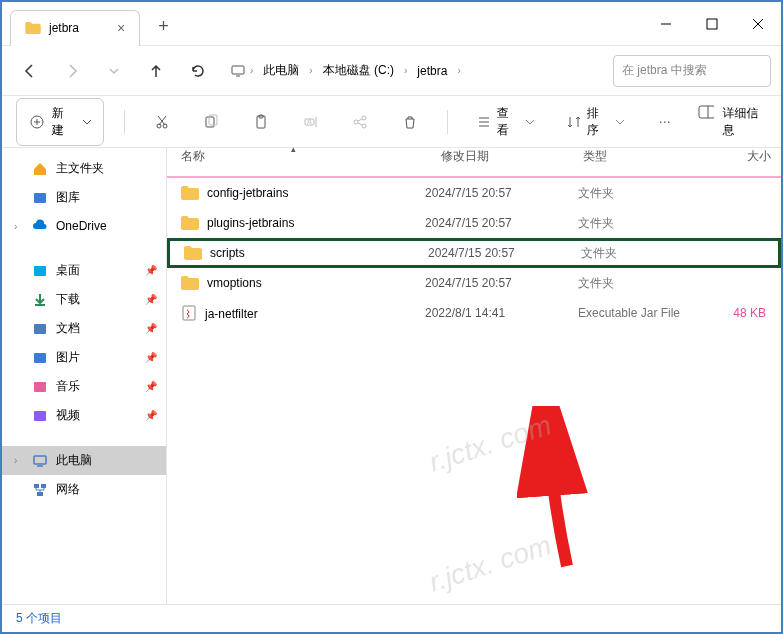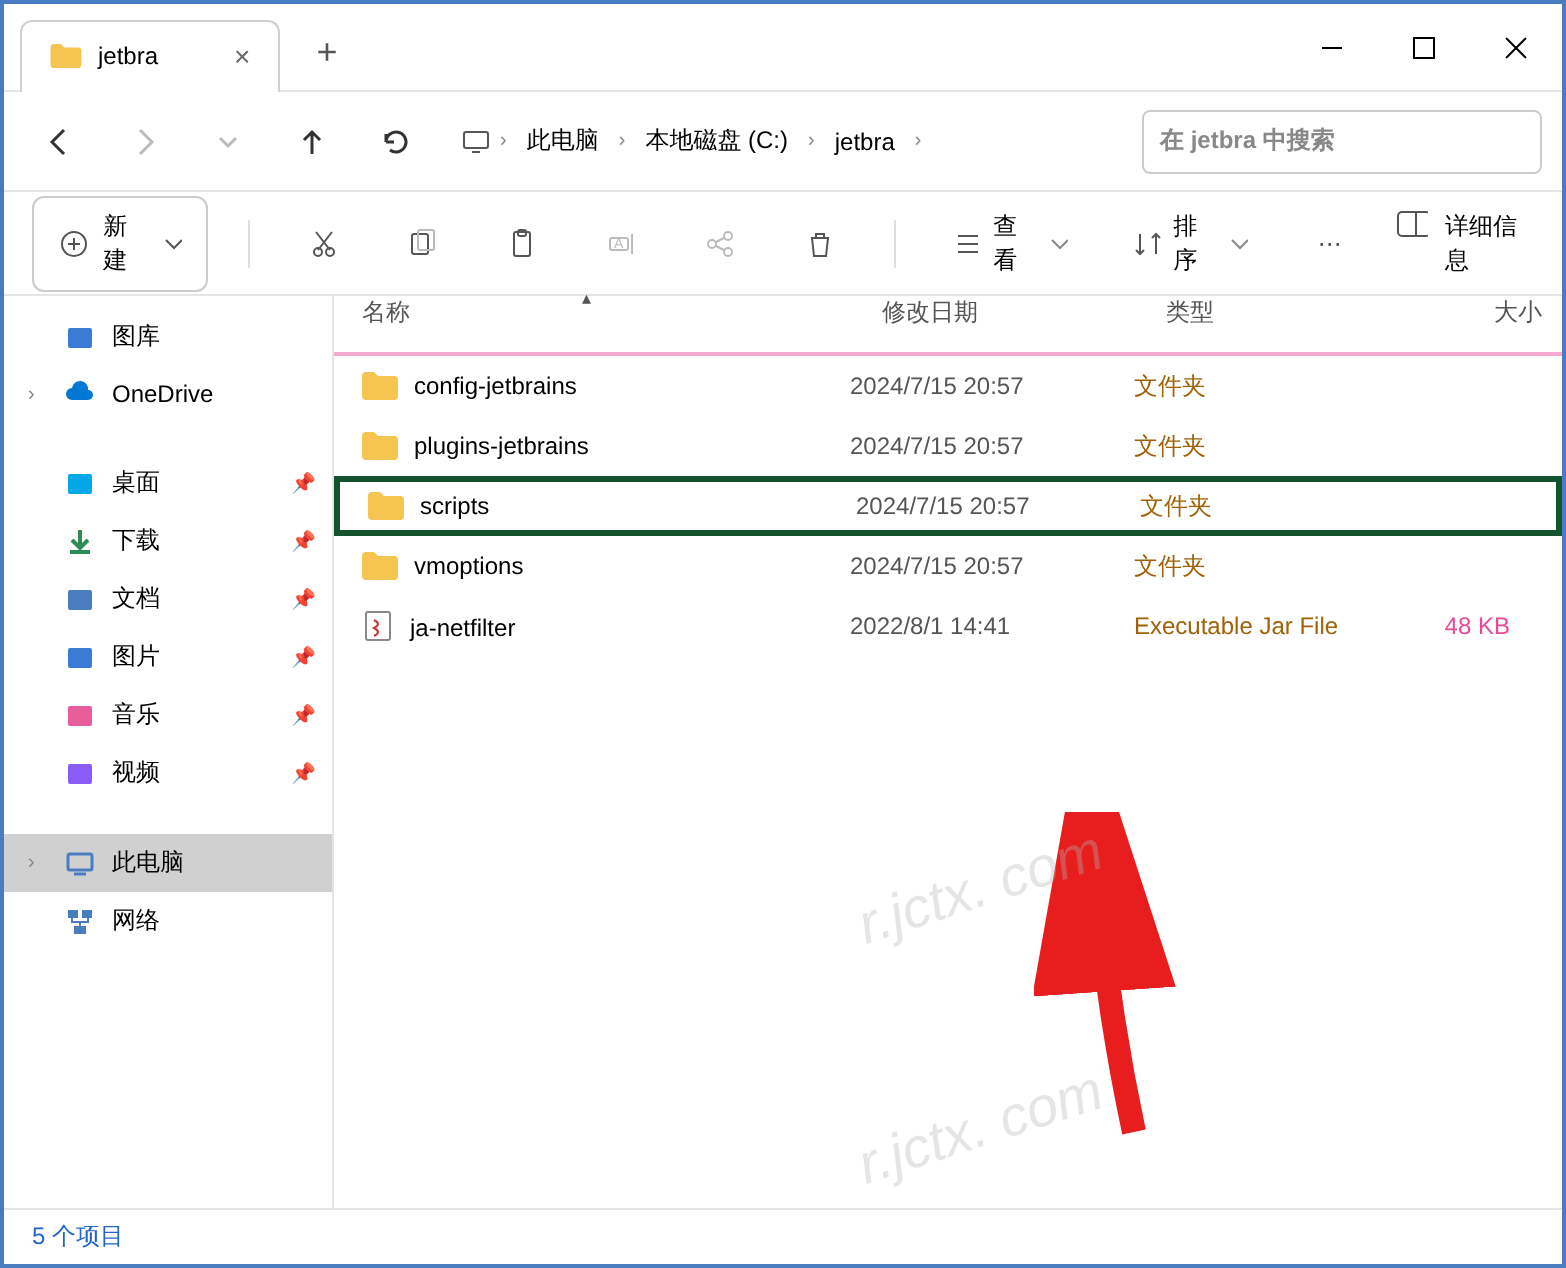--- a/index.html
+++ b/index.html
@@ -12,21 +12,21 @@
 .new-tab { margin-left: 18px; margin-top: 6px; color: #555; font-size: 18px; font-weight: 300; }
 .win-controls { margin-left: auto; display: flex; gap: 0; }
 .win-btn { width: 46px; height: 32px; display: flex; align-items: center; justify-content: center; color: #000; }
 
 .navbar { height: 50px; display: flex; align-items: center; padding: 0 10px; gap: 6px; border-bottom: 1px solid #e5e5e5; }
 .nav-btn { width: 36px; height: 36px; display: flex; align-items: center; justify-content: center; color: #555; border-radius: 4px; }
 .nav-btn.disabled { color: #bbb; }
 .breadcrumb { flex: 1; display: flex; align-items: center; gap: 4px; padding: 0 8px; height: 34px; }
 .crumb { padding: 4px 6px; color: #000; }
 .crumb-sep { color: #888; font-size: 10px; }
-.search-box { width: 200px; height: 32px; border: 1px solid #ccc; border-radius: 4px; padding: 0 8px; display: flex; align-items: center; color: #888; font-weight: bold; }
+.search-box { width: 158px; height: 32px; border: 1px solid #ccc; border-radius: 4px; padding: 0 8px; display: flex; align-items: center; color: #888; }
 
 .toolbar { height: 52px; display: flex; align-items: center; padding: 0 14px; gap: 16px; border-bottom: 1px solid #e5e5e5; }
 .new-btn { display: flex; align-items: center; gap: 8px; padding: 6px 12px; border: 1px solid #ccc; border-radius: 6px; }
 .tool-icon { width: 36px; height: 36px; display: flex; align-items: center; justify-content: center; color: #555; }
 .tool-sep { width: 1px; height: 24px; background: #ddd; margin: 0 4px; }
 .tool-text { display: flex; align-items: center; gap: 6px; padding: 6px 8px; }
 .details-btn { margin-left: auto; display: flex; gap: 8px; }
 
 .main { display: flex; height: calc(100% - 44px - 50px - 52px - 28px); }
 .sidebar { width: 165px; border-right: 1px solid #e5e5e5; padding-top: 6px; overflow-y: auto; }
@@ -43,21 +43,21 @@
 .col-date { width: 142px; margin-left: 16px; }
 .col-type { width: 128px; }
 .col-size { width: 60px; text-align: right; }
 .sort-ind { position: absolute; left: 110px; top: -4px; font-size: 9px; color: #555; }
 
 .files { flex: 1; overflow-y: auto; }
 .file-row { display: flex; align-items: center; height: 30px; padding-left: 14px; }
 .file-row.highlighted { border: 3px solid #14532d; border-radius: 0; }
 .file-name { width: 244px; display: flex; align-items: flex-end; gap: 8px; }
 .file-date { width: 142px; color: #555; }
-.file-type { width: 128px; color: #a16207; }
+.file-type { width: 128px; color: #737373; margin-left: 11px; }
 .file-size { width: 60px; text-align: right; color: #ec4899; }
 
 .statusbar { height: 28px; border-top: 1px solid #e5e5e5; display: flex; align-items: center; padding: 0 14px; color: #2266cc; }
 
 .folder-svg { width: 18px; height: 14px; }
 .icon-svg { width: 16px; height: 16px; }
 
 .arrow-annotation { position: absolute; left: 350px; top: 258px; pointer-events: none; }
 
 .watermark { position: absolute; color: rgba(180,180,180,0.35); font-size: 28px; font-style: italic; transform: rotate(-18deg); pointer-events: none; }
@@ -217,20 +217,26 @@
         <rect x="1" y="1" width="16" height="12" rx="2" fill="none" stroke="#555"></rect>
         <line x1="10" y1="1" x2="10" y2="13" stroke="#555"></line>
       </svg>
     <span>详细信息</span>
   </div>
 </div>
 
 <div class="main">
   <div class="sidebar" id="sidebar">
       <div class="side-group">
+        <div class="side-item">
+          <svg class="icon-svg" viewBox="0 0 16 16">
+            <path d="M2 8 L8 2 L14 8 L14 14 L2 14 Z" fill="#f5a623"></path>
+          </svg>
+          <span>主文件夹</span>
+        </div>
         <div class="side-item">
           <svg class="icon-svg" viewBox="0 0 16 16">
             <rect x="2" y="3" width="12" height="10" rx="1" fill="#3a7bd5"></rect>
           </svg>
           <span>图库</span>
         </div>
         <div class="side-item">
           <span class="chev">›</span>
           <svg class="icon-svg" viewBox="0 0 16 16">
             <path d="M4 11a3 3 0 010-6 4 4 0 018 1 2.5 2.5 0 010 5z" fill="#0078d4"></path>

